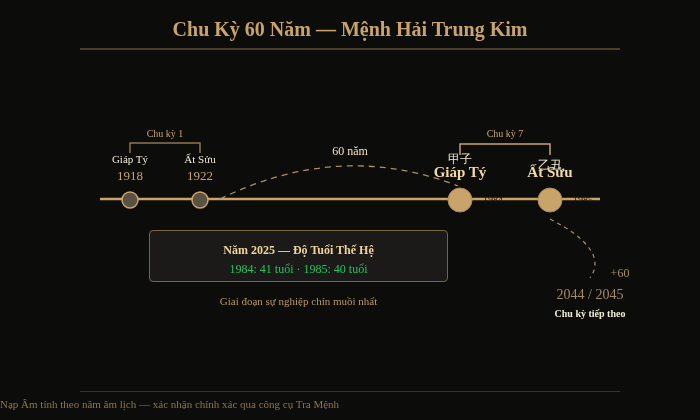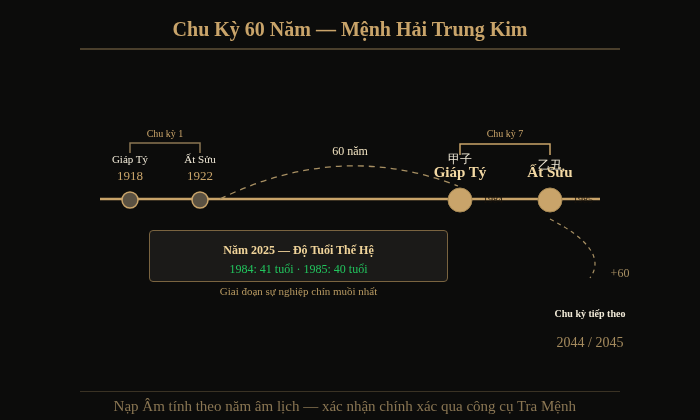--- a/index.html
+++ b/index.html
@@ -10,43 +10,43 @@
     position: relative;
   }
   .abs { position: absolute; }
   .title {
     left: 0; width: 700px; top: 18px; text-align: center;
     color: #c9a46a; font-weight: bold; font-size: 20px;
   }
   .rule-top { left: 80px; width: 540px; top: 48px; height: 2px; background: #4a3f2c; }
   .rule-bottom { left: 80px; width: 540px; top: 391px; height: 1px; background: #3a3224; }
   .footer {
-    left: 0; width: 576px; top: 398px; text-align: right;
-    color: #8a7653; font-size: 15px;
+    left: 0; width: 576px; top: 398px; text-align: left;
+    color: #8a7653; font-size: 11px;
   }
   svg.canvas { position: absolute; left: 0; top: 0; }
   .lbl { position: absolute; text-align: center; transform: translateX(-50%); white-space: nowrap; }
   .small-gold { color: #c9a46a; font-size: 10px; }
   .name-white { color: #f1ead8; font-size: 11px; }
   .year-gold { color: #c9a46a; font-size: 13px; }
   .han { color: #f1ead8; font-size: 12px; font-family: "DejaVu Sans", sans-serif; }
   .name-big { color: #f3d9a4; font-size: 15px; font-weight: bold; }
   .span-label { color: #f0e2c0; font-size: 12px; }
   .node-year { color: #1a130a; font-size: 10px; margin-left: 33px; }
   .plus60 { color: #a89063; font-size: 12px; }
-  .future-years { color: #a58b5e; font-size: 14px; margin-top: 48px; }
+  .future-years { color: #a58b5e; font-size: 14px; }
   .future-sub { color: #f1ead8; font-size: 10px; font-weight: bold; }
   .card {
     left: 149px; top: 230px; width: 299px; height: 52px;
     background: #1b1a18; border: 1.5px solid #7a6440; border-radius: 4px;
     box-sizing: border-box; text-align: center;
   }
   .card-title { margin-top: 12px; color: #f0d49a; font-weight: bold; font-size: 12px; }
   .card-line { margin-top: 4px; color: #22c55e; font-size: 12px; }
-  .card-sub { margin-top: 8px; color: #b89a62; font-size: 11px; }
+  .card-sub { margin-top: 18px; color: #b89a62; font-size: 11px; }
 </style>
 </head>
 <body>
 
 <div class="abs title">Chu Kỳ 60 Năm — Mệnh Hải Trung Kim</div>
 <div class="abs rule-top"></div>
 
 <svg class="canvas" width="700" height="420">
 
   <line x1="100" y1="199" x2="600" y2="199" stroke="#c9a46a" stroke-width="2.5"></line>

